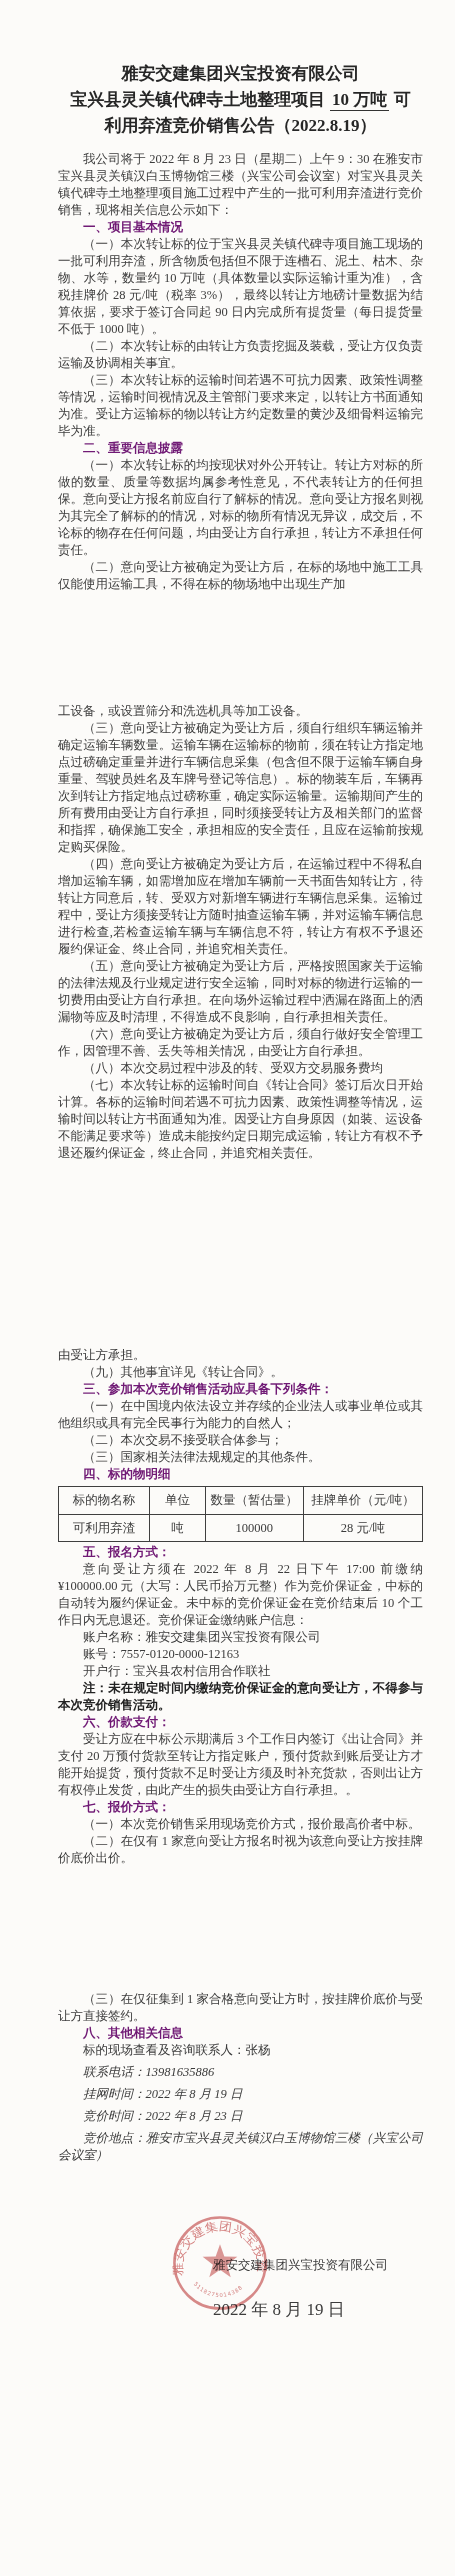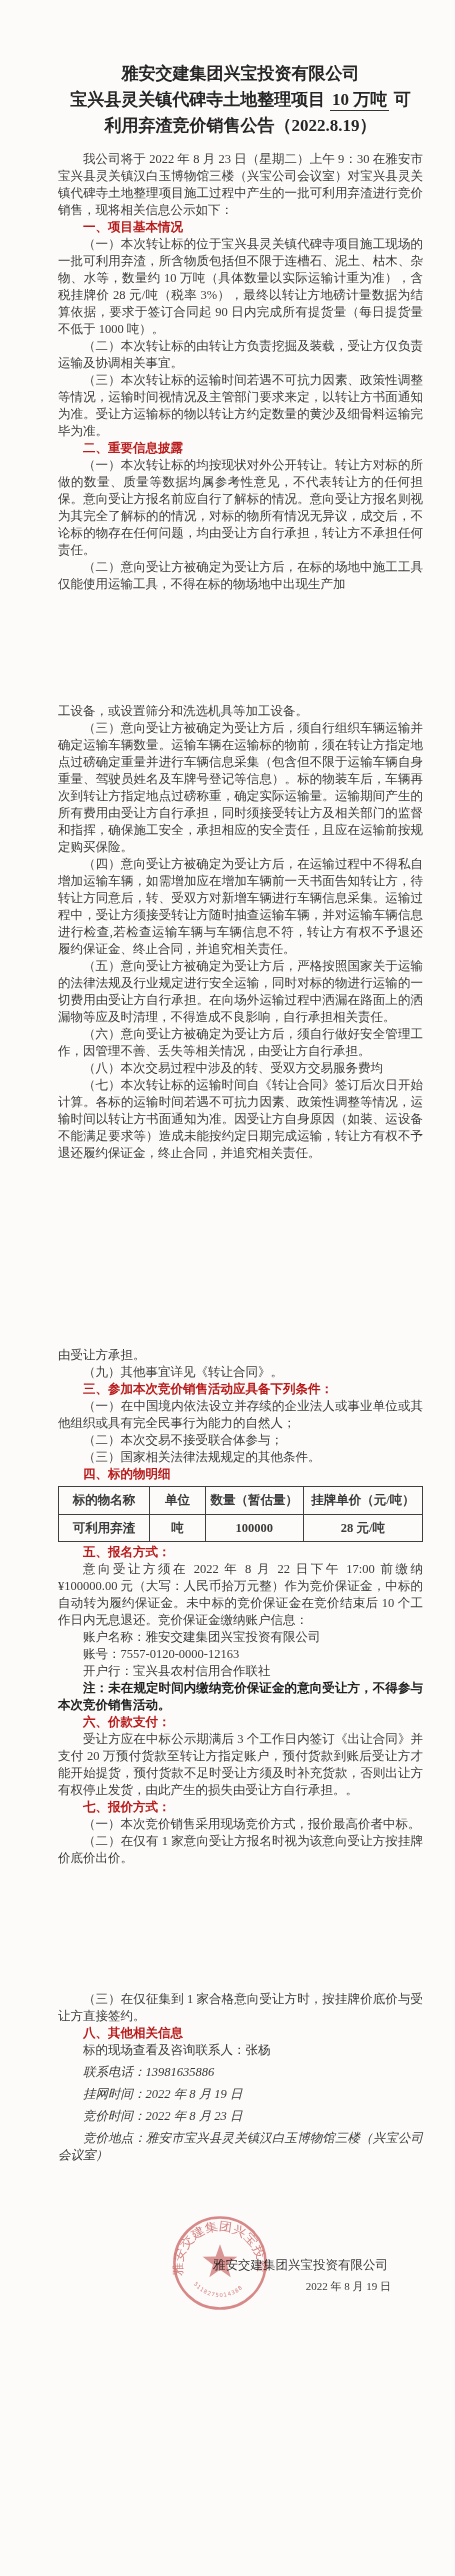--- a/index.html
+++ b/index.html
@@ -12,32 +12,32 @@
     box-sizing:border-box; height:644px; overflow:hidden;
     padding:59px 33px 0 58px; position:relative;
   }
   .page:last-child { height:644px; }
   .title { margin:2.3px -19.4px 11.4px -19.4px; text-align:center; font-weight:bold;
            font-size:17px; line-height:26px; color:#262626; white-space:nowrap; }
   .u { text-decoration:none; border-bottom:1.1px solid #333; padding:0 2.3px 0.6px 2.3px; }
   p { margin:0; font-size:12.5px; line-height:17px; text-align:justify; }
   .ind { text-indent:25px; }
   .cont { text-indent:0; }
-  .h { font-weight:bold; color:#b91c1c; text-indent:25px; }
+  .h { font-weight:bold; color:#701a75; text-indent:25px; }
   .note { font-weight:bold; color:#222; }
   table.lots { border-collapse:collapse; width:100%; margin:3.4px 0 2.3px 0; table-layout:fixed; }
   table.lots th, table.lots td {
-    border:1.1px solid #3f3f3f; font-weight:bold; font-size:12.5px;
+    border:1.1px solid #3f3f3f; font-weight:normal; font-size:12.5px;
     text-align:center; padding:5.1px 1.1px; line-height:16px;
   }
   .col0{width:25%}.col1{width:15%}.col2{width:27%}.col3{width:33%}
   .sp { margin-top:5.1px;font-style:italic; }
   .sign-block { margin:93px 32px 0 auto; width:178px; position:relative; z-index:2; }
   .sign-name { font-size:12.5px; line-height:17.7px; white-space:nowrap; }
-  .sign-date { font-size:11px; line-height:17.7px; text-align:right; margin-top:3px; }
+  .sign-date { font-size:17px; line-height:17.7px; text-align:left; margin-top:26px; }
   .seal { position:absolute; left:171px; top:282px; width:98px; height:98px;
           mix-blend-mode:multiply; opacity:.92; z-index:3; pointer-events:none; }
 </style>
 </head>
 <body>
 
 <div class="canvas">
 
   <div class="page">
     <div class="title">

